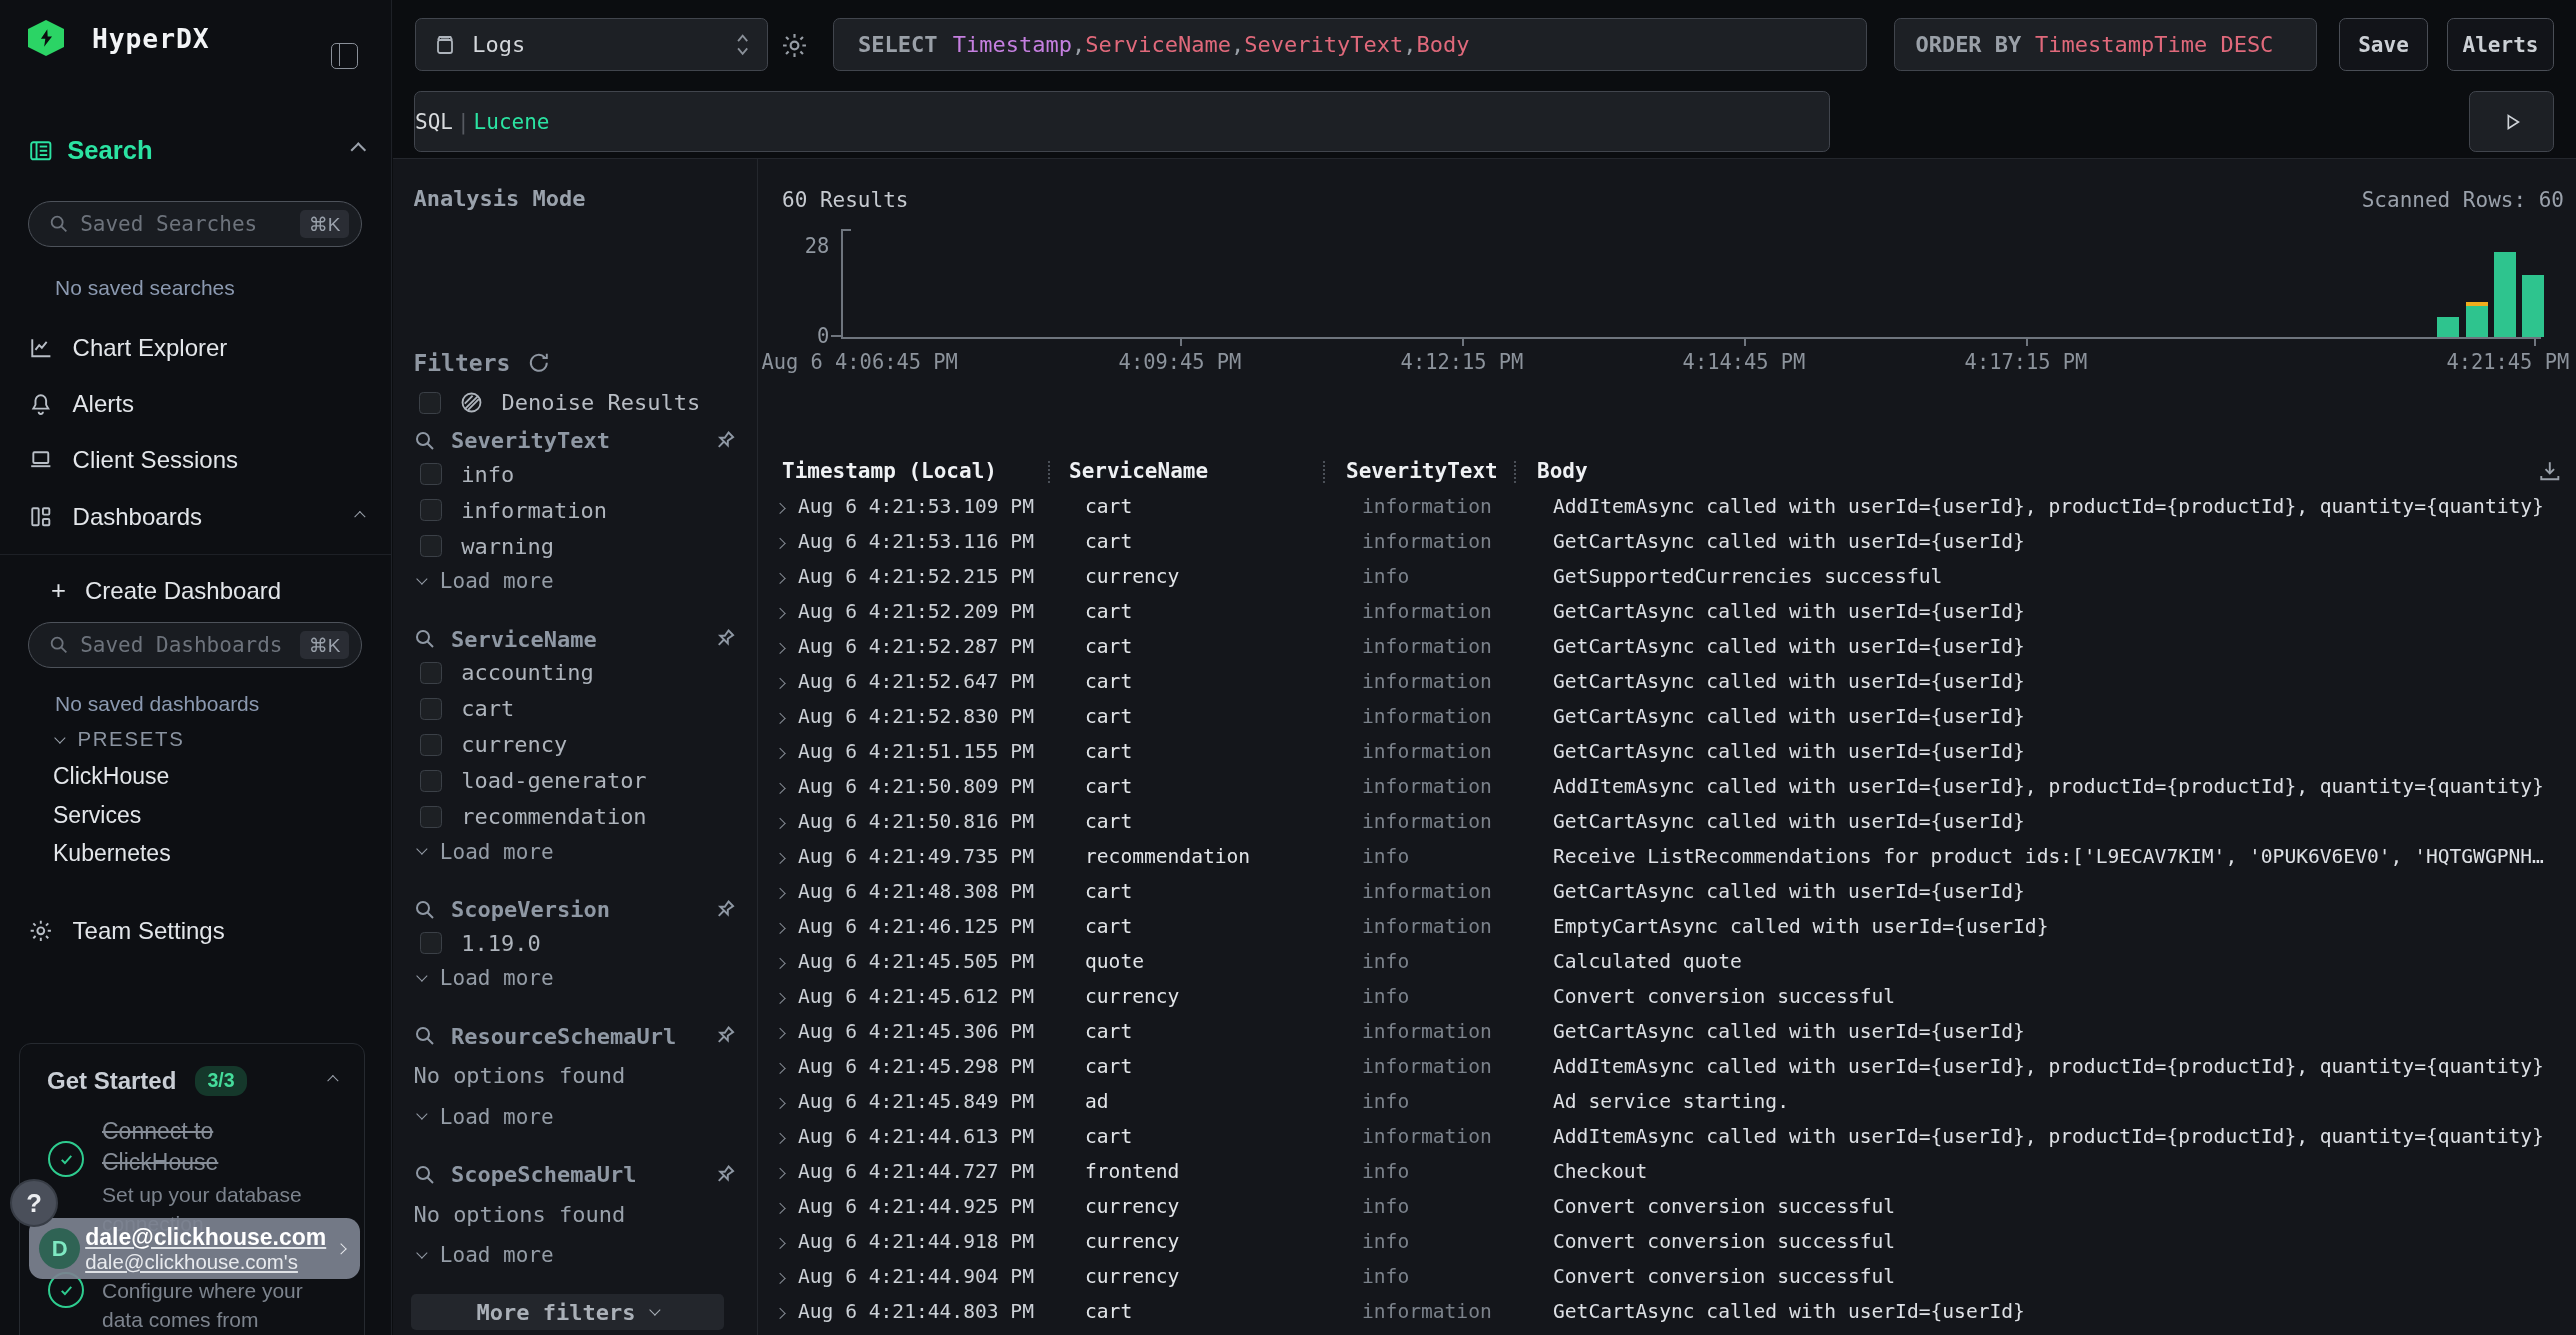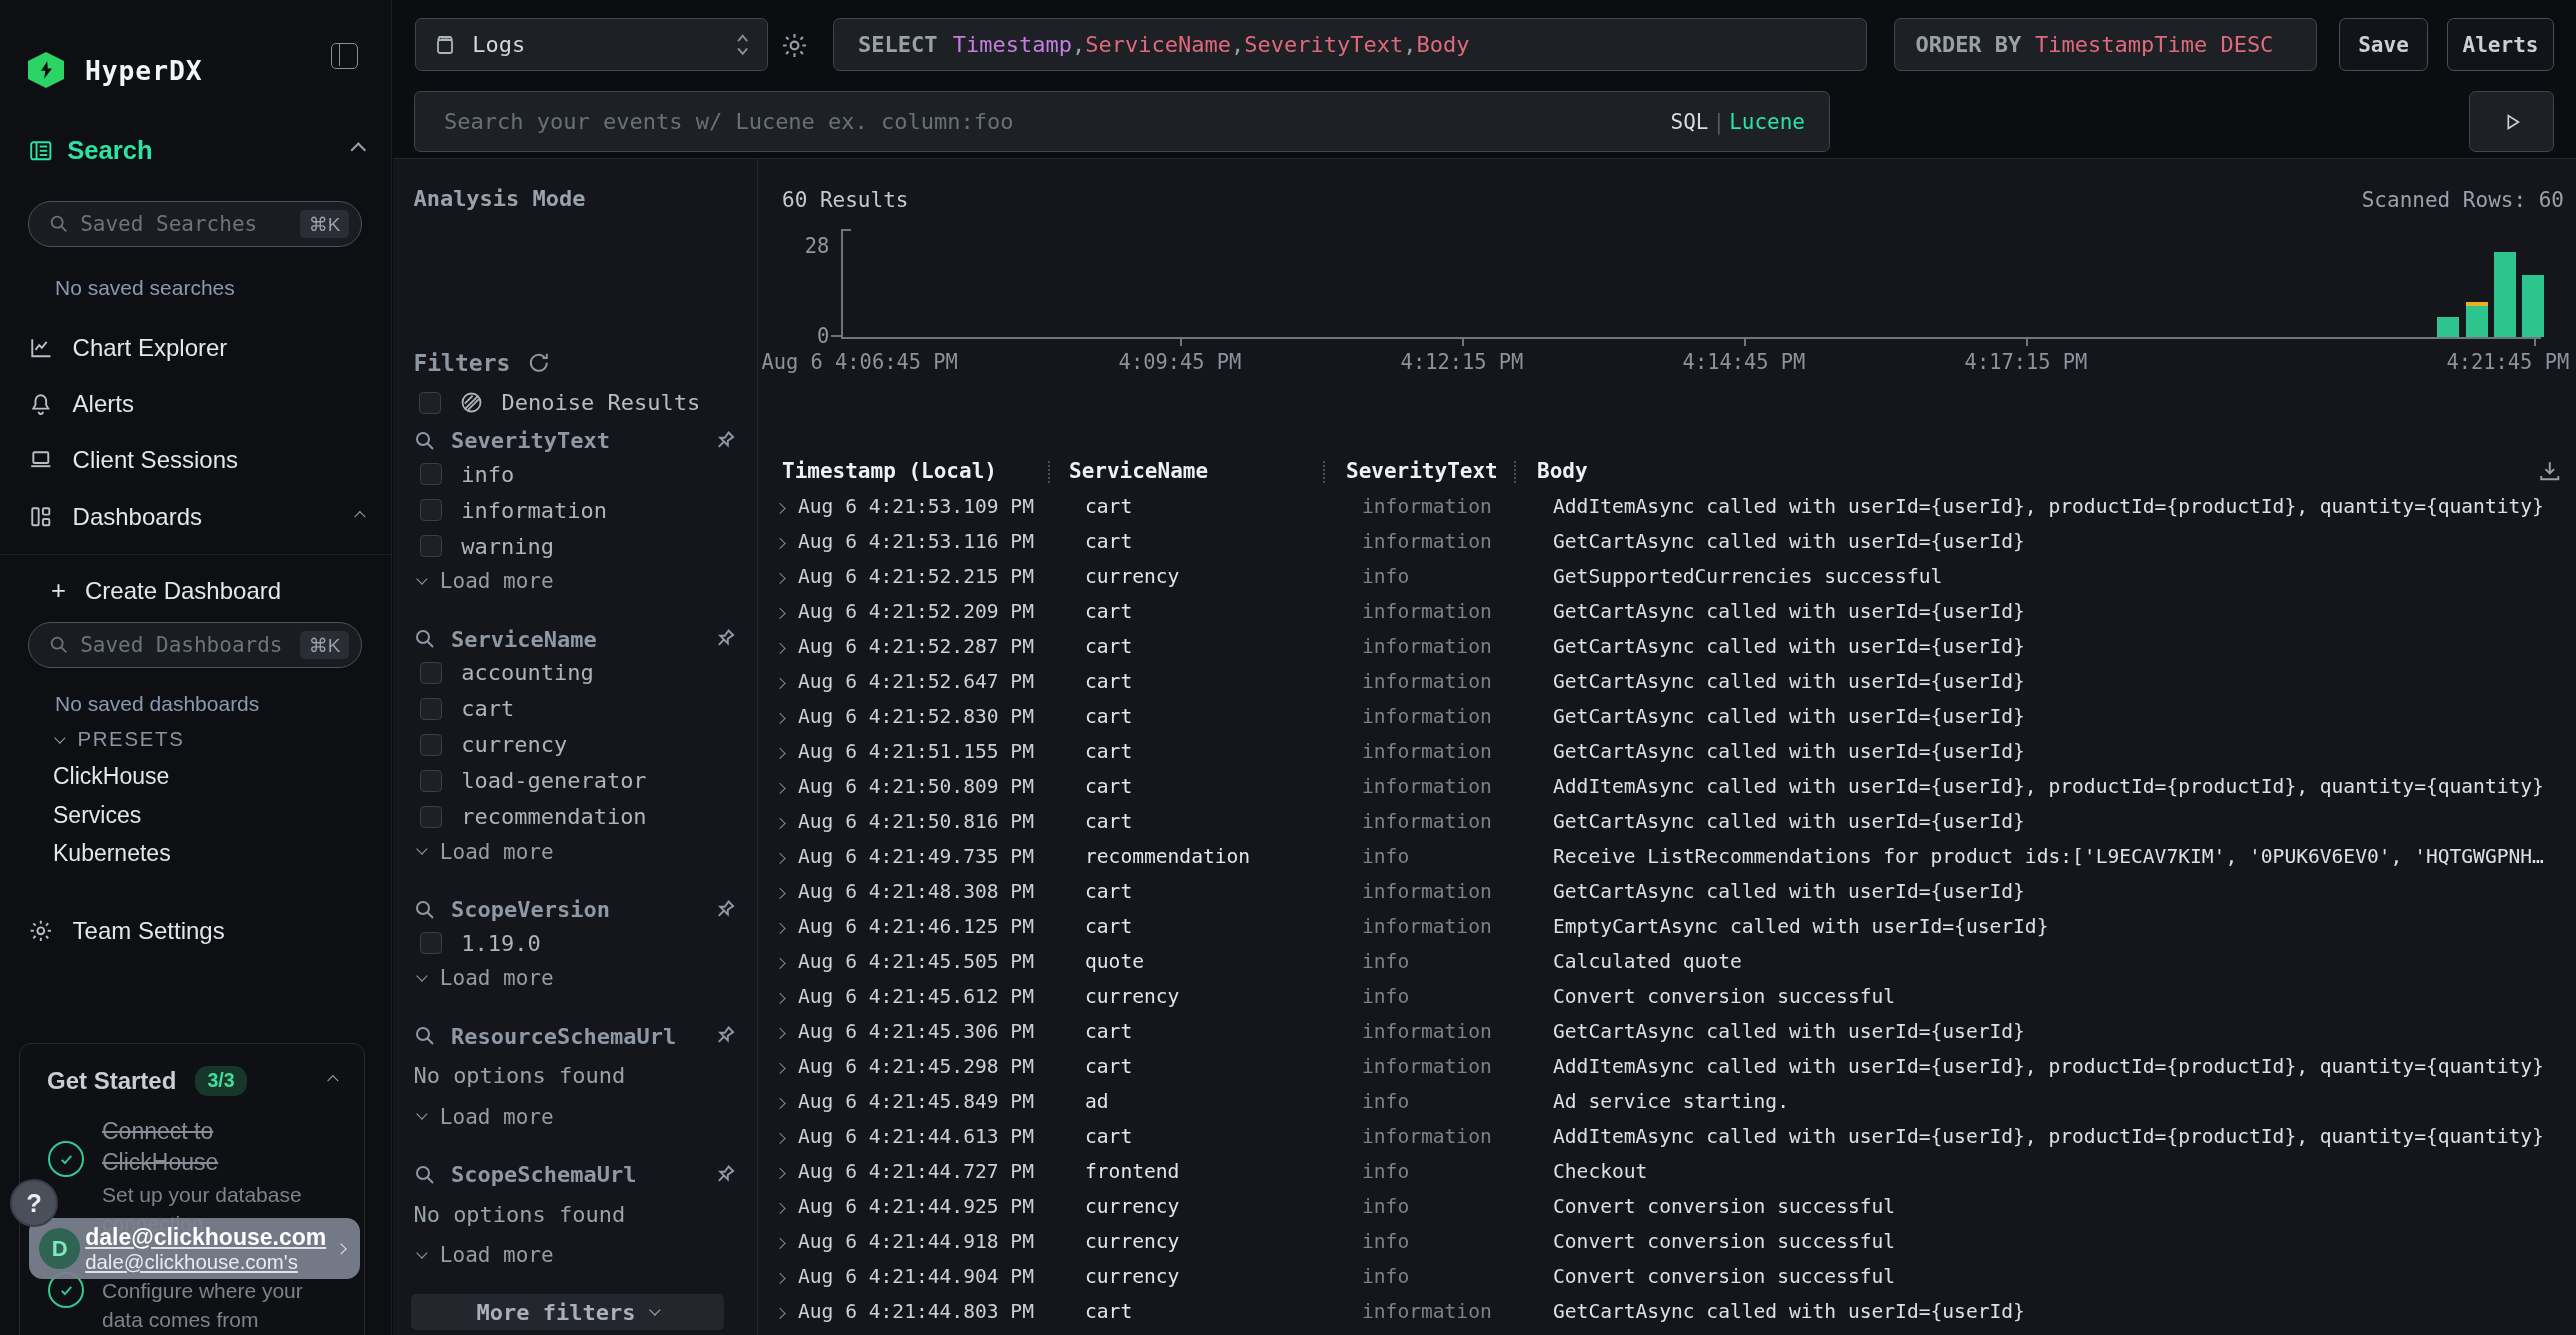--- a/index.html
+++ b/index.html
@@ -6,21 +6,21 @@
   html,body { background:#0b0d10; }
   body { width:2576px; height:1336px; position:relative; overflow:hidden;
          font-family:"DejaVu Sans Mono", monospace; color:#dfe2e6; }
   .sans { font-family:"Liberation Sans", sans-serif; }
   .abs { position:absolute; }
   svg { display:block; }
 
   
   .sidebar { position:absolute; left:0; top:0; width:392px; height:1336px;
              background:#0d0f13; border-right:0.9px solid #1e2127; z-index:3; }
-  .sb-logo { position:absolute; left:28px; top:52px; display:flex; align-items:center; gap:21px; }
+  .sb-logo { position:absolute; left:28px; top:20px; display:flex; align-items:center; gap:28px; }
   .hex { width:36px; height:36px; background:#2bd465;
          clip-path:polygon(50% 0,100% 25%,100% 75%,50% 100%,0 75%,0 25%); 
          display:flex; align-items:center; justify-content:center; }
   .logo-text { font-size:26.4px; font-weight:bold; color:#f2f4f6; letter-spacing:0.9px; }
   .collapse-btn { position:absolute; left:331px; top:43px; width:27px; height:25.6px;
                   border:1.7px solid #8a9099; border-radius:5.1px; }
   .collapse-btn::after { content:""; position:absolute; left:6.8px; top:0; width:1.7px; height:22px; background:#8a9099; }
   .sb-search-row { position:absolute; left:28px; top:136px; width:336px; display:flex; align-items:center; gap:13.6px; }
   .sb-search-row .lbl { font-size:25.6px; font-weight:bold; color:#2be3a2; }
   .pill { position:absolute; left:28px; width:334px; height:46px; background:#191c21;
@@ -294,21 +294,20 @@
 
   <div class="tb-box" style="left:1501px; width:423px; padding:0 20.4px">
     <span class="q-kw">ORDER BY</span>
     <span class="q-field" style="margin-left:13.6px; color:#e0697b">TimestampTime DESC</span>
   </div>
 
   <div class="tb-btn" style="left:1946px; width:89px">Save</div>
   <div class="tb-btn" style="left:2054px; width:107px">Alerts</div>
 
   <div class="r2-box" style="left:21px; width:1416px">
-    <input class="search-input" placeholder="Search your events w/ Lucene ex. column:foo" style="">
     <div class="lang-toggle">
       <span style="color:#d8dbde">SQL</span>
       <span style="color:#565a61">|</span>
       <span style="color:#2be3a2">Lucene</span>
     </div>
   </div>
 
 
   <div class="r2-box" style="left:2076px; width:85px; justify-content:center">
     <svg width="22" height="22" viewBox="0 0 24 24" fill="none" stroke="#cfd3d8" stroke-width="1.8">

